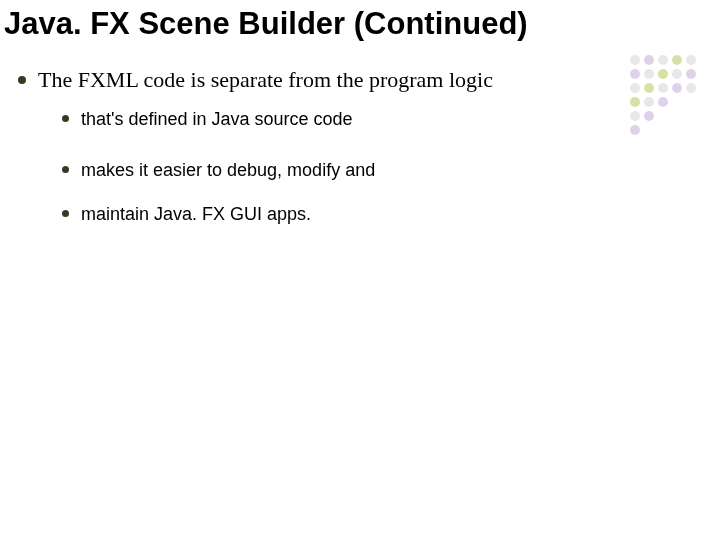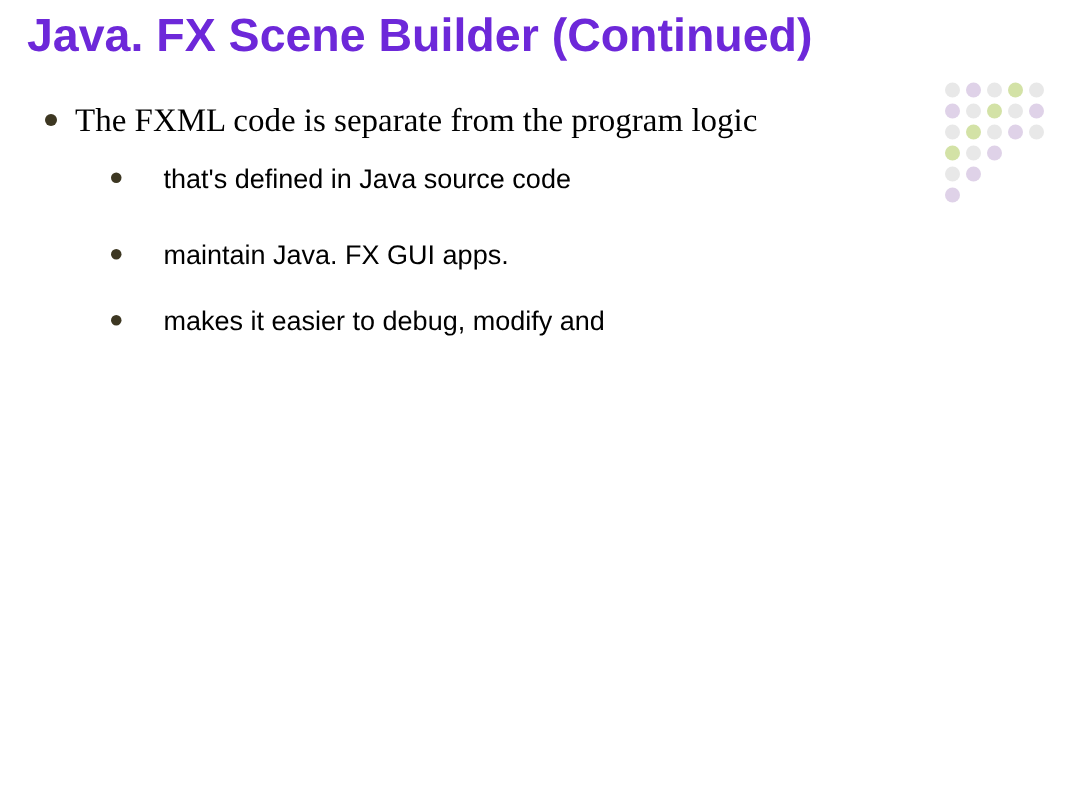--- a/index.html
+++ b/index.html
@@ -8,27 +8,26 @@
       height: 540px;
       background: #ffffff;
       font-family: Georgia, 'Times New Roman', serif;
       color: #000000;
       position: relative;
     }
     .slide-title {
       font-family: Arial, Helvetica, sans-serif;
       font-weight: 700;
       font-size: 31px;
-      color: #6d28d9;
-      padding: 6px 10px 0 18px;
+      color: #000000;
+      padding: 6px 10px 0 4px;
       line-height: 1.15;
     }
     .content {
       padding: 24px 18px 0 18px;
-      margin-left: 12px;
     }
     .level1 {
       display: flex;
       align-items: flex-start;
       gap: 12px;
       margin-bottom: 14px;
     }
     .level1 .bullet {
       width: 8px;
       height: 8px;
@@ -42,21 +41,21 @@
       color: #000;
       line-height: 1.3;
     }
     .level2-group {
       margin: 2px 0 28px 0;
       padding-left: 44px;
     }
     .level2 {
       display: flex;
       align-items: flex-start;
-      gap: 28px;
+      gap: 12px;
       margin-bottom: 22px;
     }
     .level2 .bullet {
       width: 7px;
       height: 7px;
       background: #3d3722;
       border-radius: 50%;
       margin-top: 7px;
       flex-shrink: 0;
     }
@@ -118,20 +117,20 @@
   </div>
   <div class="level2-group">
     <div class="level2">
       <span class="bullet"></span>
       <span class="text">that's defined in Java source code</span>
     </div>
   </div>
   <div class="level2-group">
     <div class="level2">
       <span class="bullet"></span>
-      <span class="text">maintain Java. FX GUI apps.</span>
+      <span class="text">makes it easier to debug, modify and</span>
     </div>
     <div class="level2">
       <span class="bullet"></span>
-      <span class="text">makes it easier to debug, modify and</span>
+      <span class="text">maintain Java. FX GUI apps.</span>
     </div>
   </div>
 </div>
 
 </body></html>

